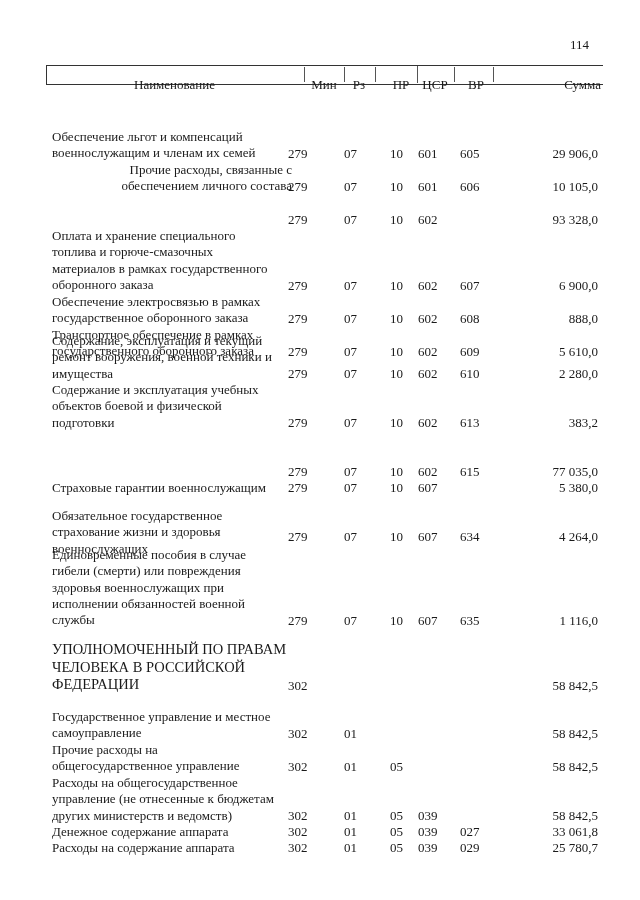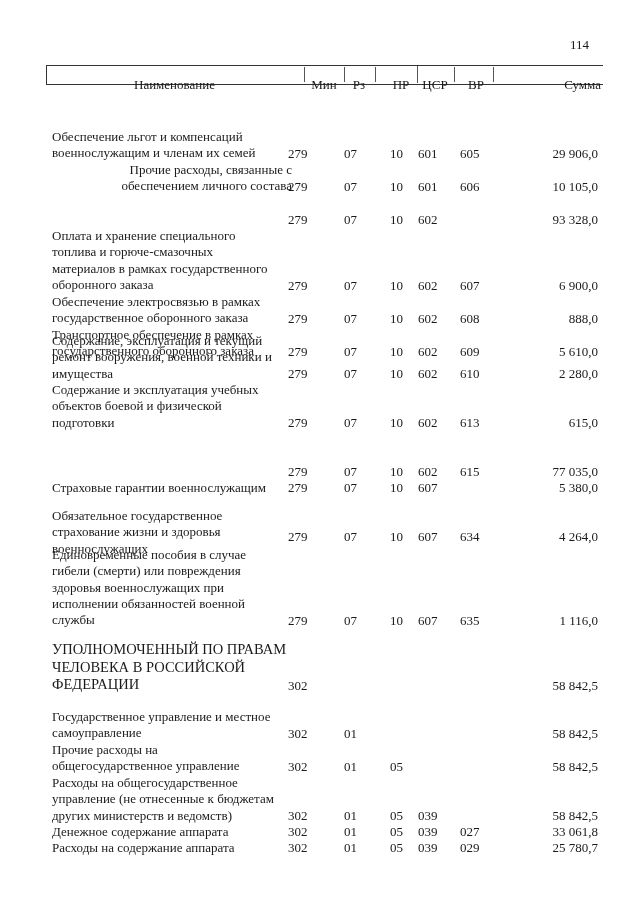--- a/index.html
+++ b/index.html
@@ -145,21 +145,21 @@
 
 <div class="row" style="top:382px; height:49px;">
   <div class="name" style="top:0;">Содержание и эксплуатация учебных
 объектов боевой и физической
 подготовки</div>
   <span class="cell min">279</span>
   <span class="cell rz">07</span>
   <span class="cell pr">10</span>
   <span class="cell csr">602</span>
   <span class="cell vr">613</span>
-  <span class="cell sum">615,0</span>
+  <span class="cell sum">383,2</span>
 </div>
 
 <div class="row" style="top:431px; height:49px;">
   <span class="cell min">279</span>
   <span class="cell rz">07</span>
   <span class="cell pr">10</span>
   <span class="cell csr">602</span>
   <span class="cell vr">615</span>
   <span class="cell sum">77 035,0</span>
 </div>

